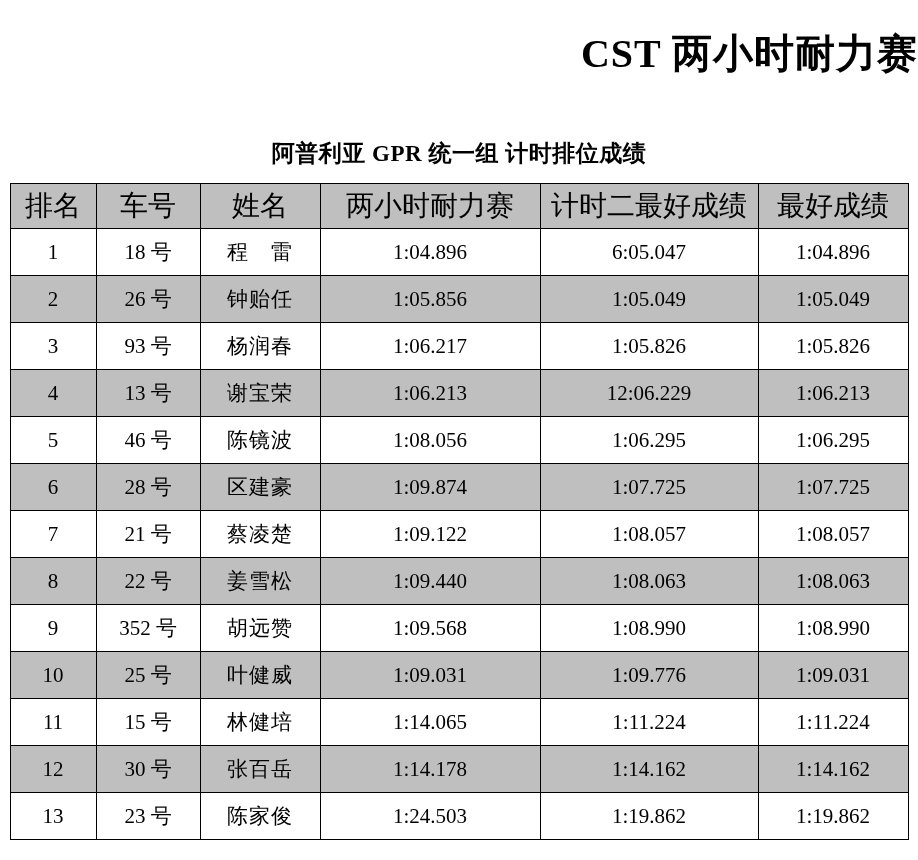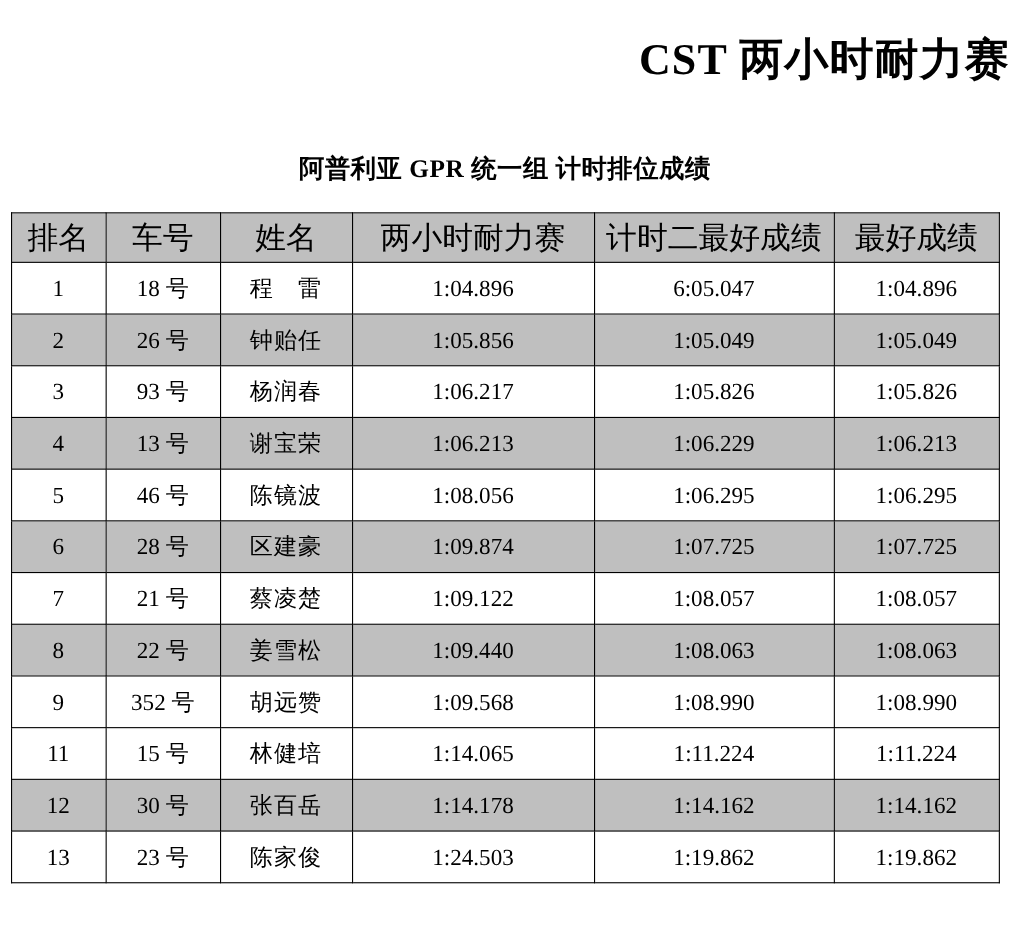--- a/index.html
+++ b/index.html
@@ -25,21 +25,21 @@
     font-size: 40px;
     font-weight: bold;
     letter-spacing: 1px;
     margin: 28px 0 0 0;
     line-height: 1.3;
   }
   .sub-title {
     text-align: center;
     font-size: 23px;
     font-weight: bold;
-    margin: 58px 0 24px 0;
+    margin: 58px 0 14px 0;
     letter-spacing: 0.5px;
   }
   table.results {
     border-collapse: collapse;
     width: 898px;
     margin: 0 auto;
     table-layout: fixed;
   }
   table.results th,
   table.results td {
@@ -125,21 +125,21 @@
         <td class="name-cell">杨润春</td>
         <td>1:06.217</td>
         <td>1:05.826</td>
         <td>1:05.826</td>
       </tr>
       <tr class="shade">
         <td>4</td>
         <td>13 号</td>
         <td class="name-cell">谢宝荣</td>
         <td>1:06.213</td>
-        <td>1:06.229</td>
+        <td>12:06.229</td>
         <td>1:06.213</td>
       </tr>
       <tr class="plain">
         <td>5</td>
         <td>46 号</td>
         <td class="name-cell">陈镜波</td>
         <td>1:08.056</td>
         <td>1:06.295</td>
         <td>1:06.295</td>
       </tr>
@@ -168,20 +168,28 @@
         <td>1:08.063</td>
       </tr>
       <tr class="plain">
         <td>9</td>
         <td>352 号</td>
         <td class="name-cell">胡远赞</td>
         <td>1:09.568</td>
         <td>1:08.990</td>
         <td>1:08.990</td>
       </tr>
+      <tr class="shade">
+        <td>10</td>
+        <td>25 号</td>
+        <td class="name-cell">叶健威</td>
+        <td>1:09.031</td>
+        <td>1:09.776</td>
+        <td>1:09.031</td>
+      </tr>
       <tr class="plain">
         <td>11</td>
         <td>15 号</td>
         <td class="name-cell">林健培</td>
         <td>1:14.065</td>
         <td>1:11.224</td>
         <td>1:11.224</td>
       </tr>
       <tr class="shade">
         <td>12</td>

